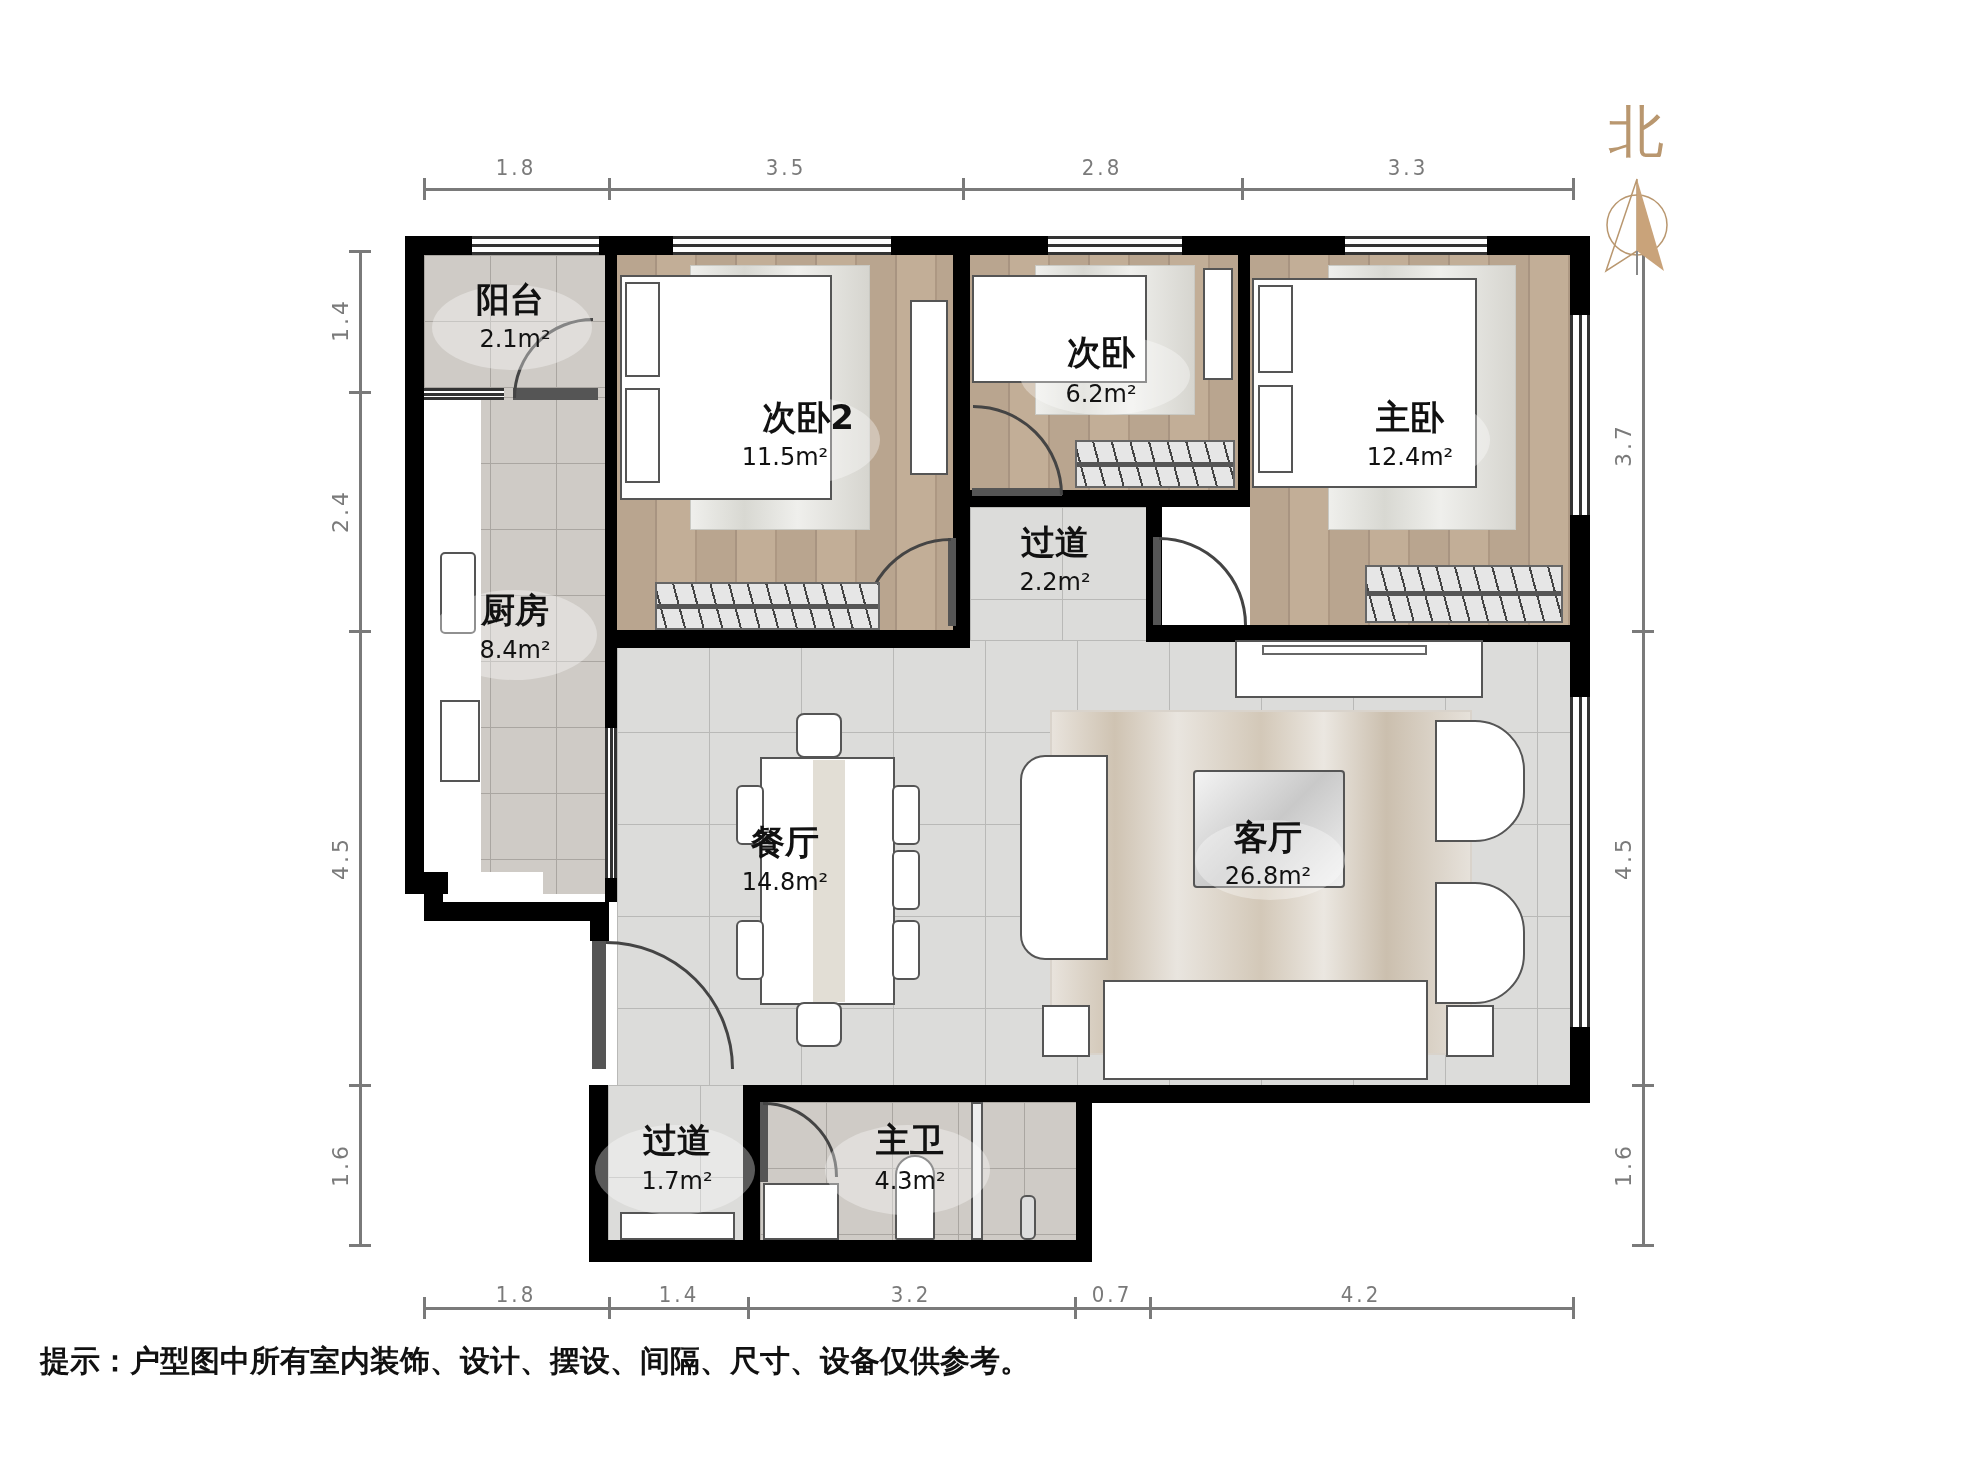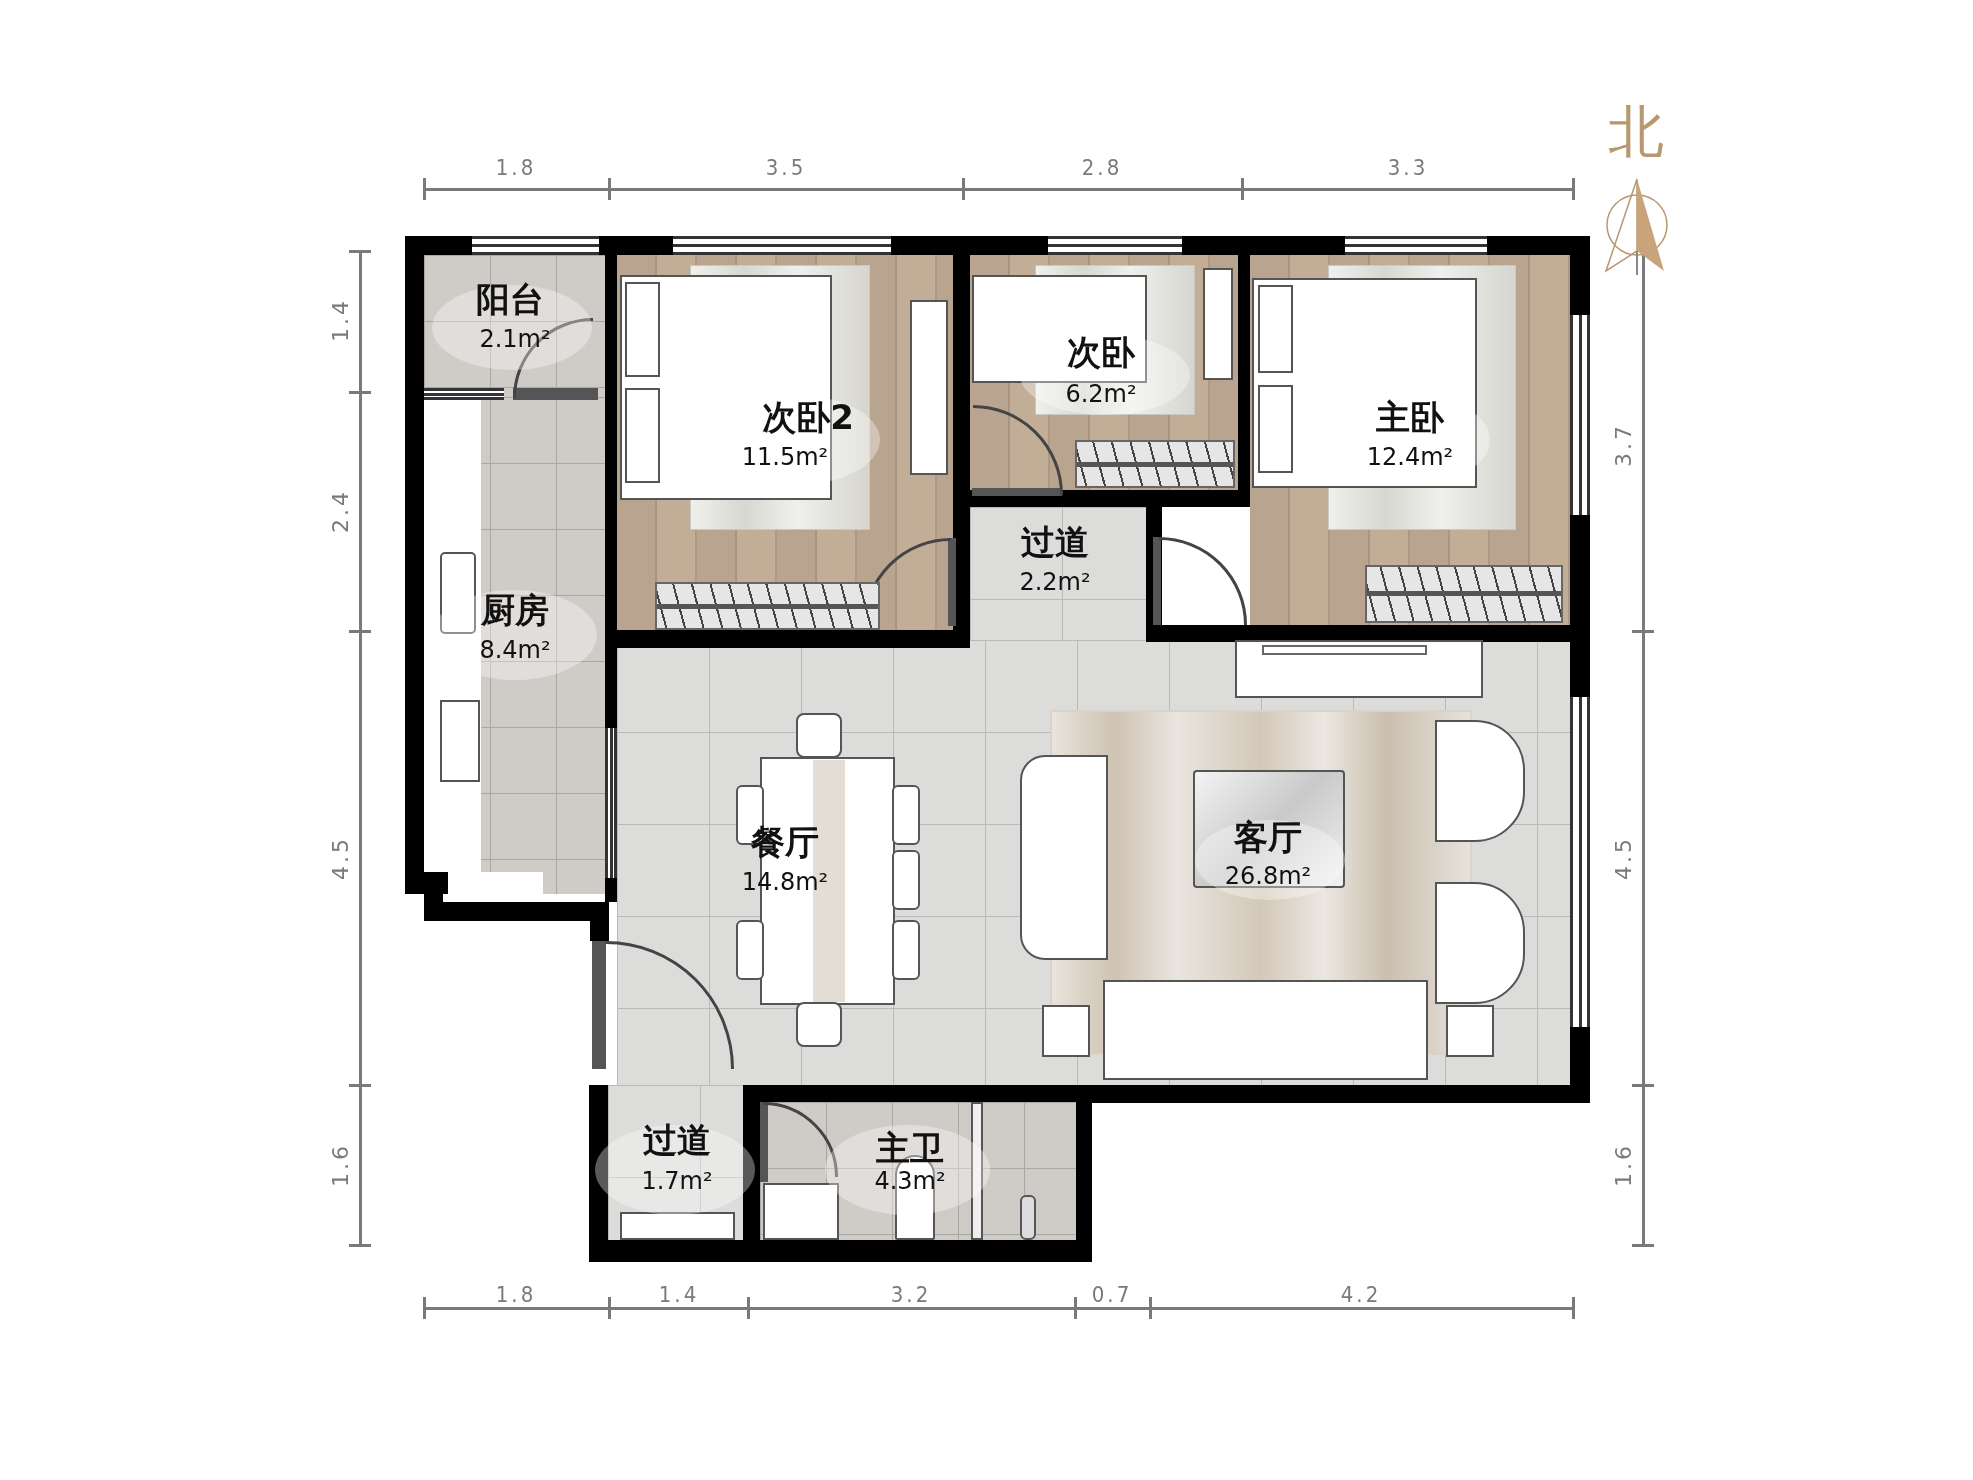--- a/index.html
+++ b/index.html
@@ -240,19 +240,20 @@
   </div>
   <div>
     <div class="room-name" style="left:1268px; top:815px;">客厅</div>
     <div class="room-area" style="left:1268px; top:862px;">26.8m²</div>
   </div>
   <div>
     <div class="room-name" style="left:677px; top:1118px;">过道</div>
     <div class="room-area" style="left:677px; top:1167px;">1.7m²</div>
   </div>
   <div>
-    <div class="room-name" style="left:910px; top:1118px;margin-top:8px;">主卫</div>
+    <div class="room-name" style="left:910px; top:1118px;">主卫</div>
     <div class="room-area" style="left:910px; top:1167px;">4.3m²</div>
   </div>
 </div>
 
 <div class="notes">
+  <div>提示：户型图中所有室内装饰、设计、摆设、间隔、尺寸、设备仅供参考。</div>
 </div>
 
 </body></html>

